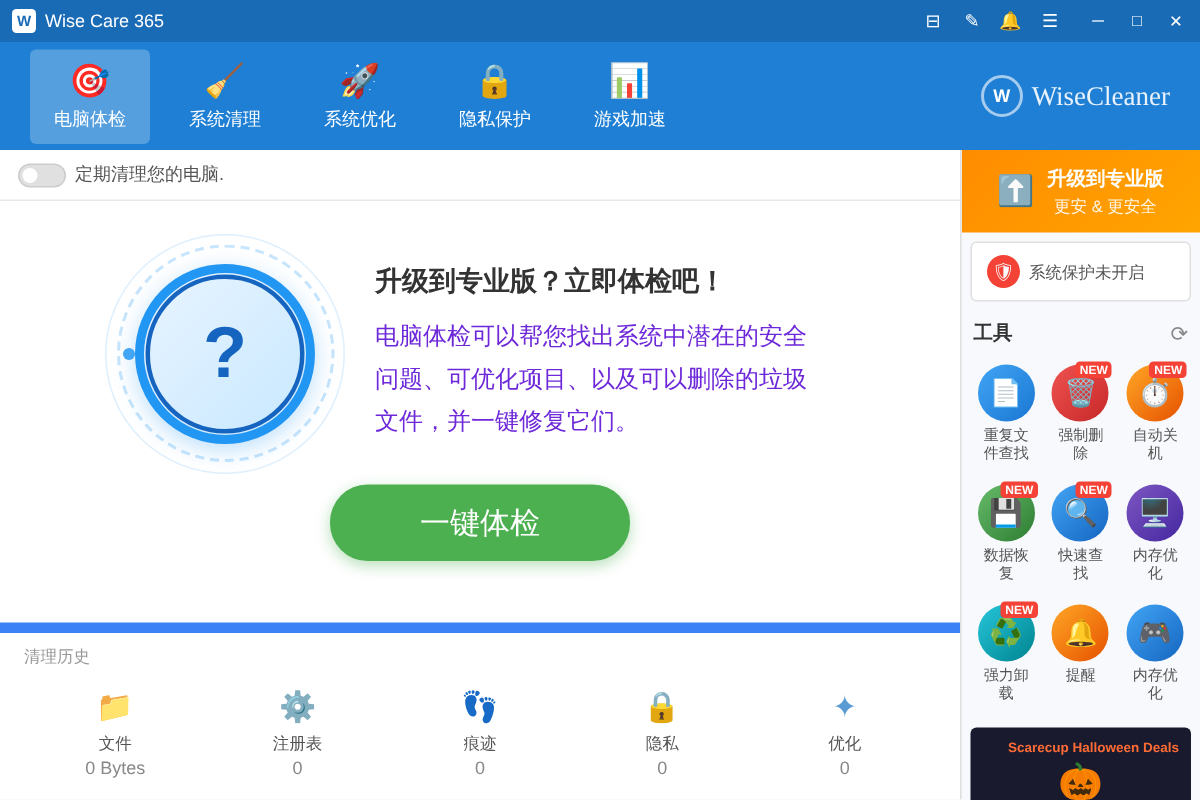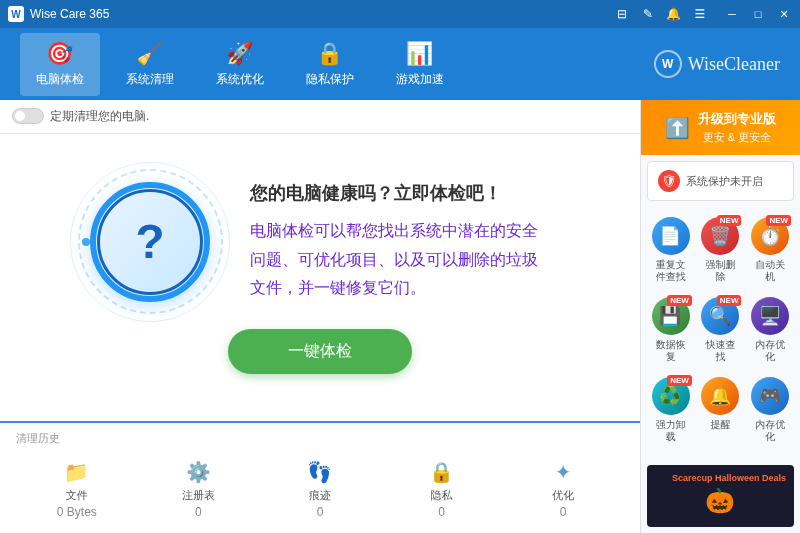--- a/index.html
+++ b/index.html
@@ -124,21 +124,21 @@
       display: flex;
       flex-direction: column;
       overflow: hidden;
     }
 
     
     .toolbar {
       padding: 8px 12px;
       border-bottom: 1px solid #e8e8e8;
       display: flex;
-      align-items: flex-start;
+      align-items: center;
       gap: 6px;
     }
     .toolbar-toggle {
       width: 32px; height: 16px;
       border: 1px solid #ccc;
       border-radius: 8px;
       background: #e0e0e0;
       cursor: pointer;
       position: relative;
     }
@@ -208,30 +208,30 @@
       color: #6d28d9;
       line-height: 1.8;
     }
 
     .check-button {
       background: #4CAF50;
       color: white;
       border: none;
       padding: 12px 60px;
       border-radius: 25px;
-      font-size: 16px;
+      font-size: 20px;
       cursor: pointer;
       margin-top: 10px;
       font-family: 'Microsoft YaHei', Arial, sans-serif;
       box-shadow: 0 3px 10px rgba(76,175,80,0.4);
     }
 
     
     .history-section {
-      border-top: 2px solid #3b82f6;
+      border-top: 7px solid #3b82f6;
       padding: 8px 16px;
     }
     .history-title {
       font-size: 11px;
       color: #999;
       margin-bottom: 8px;
     }
     .history-items {
       display: flex;
       gap: 0;
@@ -467,21 +467,21 @@
         <div style="position:relative; display:flex; align-items:center; justify-content:center;">
           <div style="position:absolute; width:145px; height:145px; border-radius:50%; border:2px dashed rgba(33,150,243,0.25);"></div>
           <div style="position:absolute; width:160px; height:160px; border-radius:50%; border:1px solid rgba(33,150,243,0.15);"></div>
           <div class="health-circle">
             <span class="health-question">?</span>
           </div>
 
           <div style="position:absolute; left:-8px; top:50%; width:8px; height:8px; background:#42a5f5; border-radius:50%; transform:translateY(-50%);"></div>
         </div>
         <div class="health-info">
-          <div class="health-title">您的电脑健康吗？立即体检吧！</div>
+          <div class="health-title">升级到专业版？立即体检吧！</div>
           <div class="health-desc">电脑体检可以帮您找出系统中潜在的安全问题、可优化项目、以及可以删除的垃圾文件，并一键修复它们。</div>
         </div>
       </div>
       <button class="check-button">一键体检</button>
     </div>
 
     <div class="history-section">
       <div class="history-title">清理历史</div>
       <div class="history-items">
         <div class="history-item">
@@ -525,20 +525,24 @@
         </div>
       </div>
     </div>
 
     <div class="protection-bar">
       <div class="protection-icon">🛡</div>
       <span class="protection-text">系统保护未开启</span>
     </div>
 
     <div class="tools-section">
+      <div class="tools-header">
+        <span class="tools-title">工具</span>
+        <span class="tools-refresh">⟳</span>
+      </div>
       <div class="tools-grid">
 
         <div class="tool-item">
           <div class="tool-icon-wrapper tool-recover">
             📄
           </div>
           <span class="tool-label">重复文件查找</span>
         </div>
 
         <div class="tool-item">

